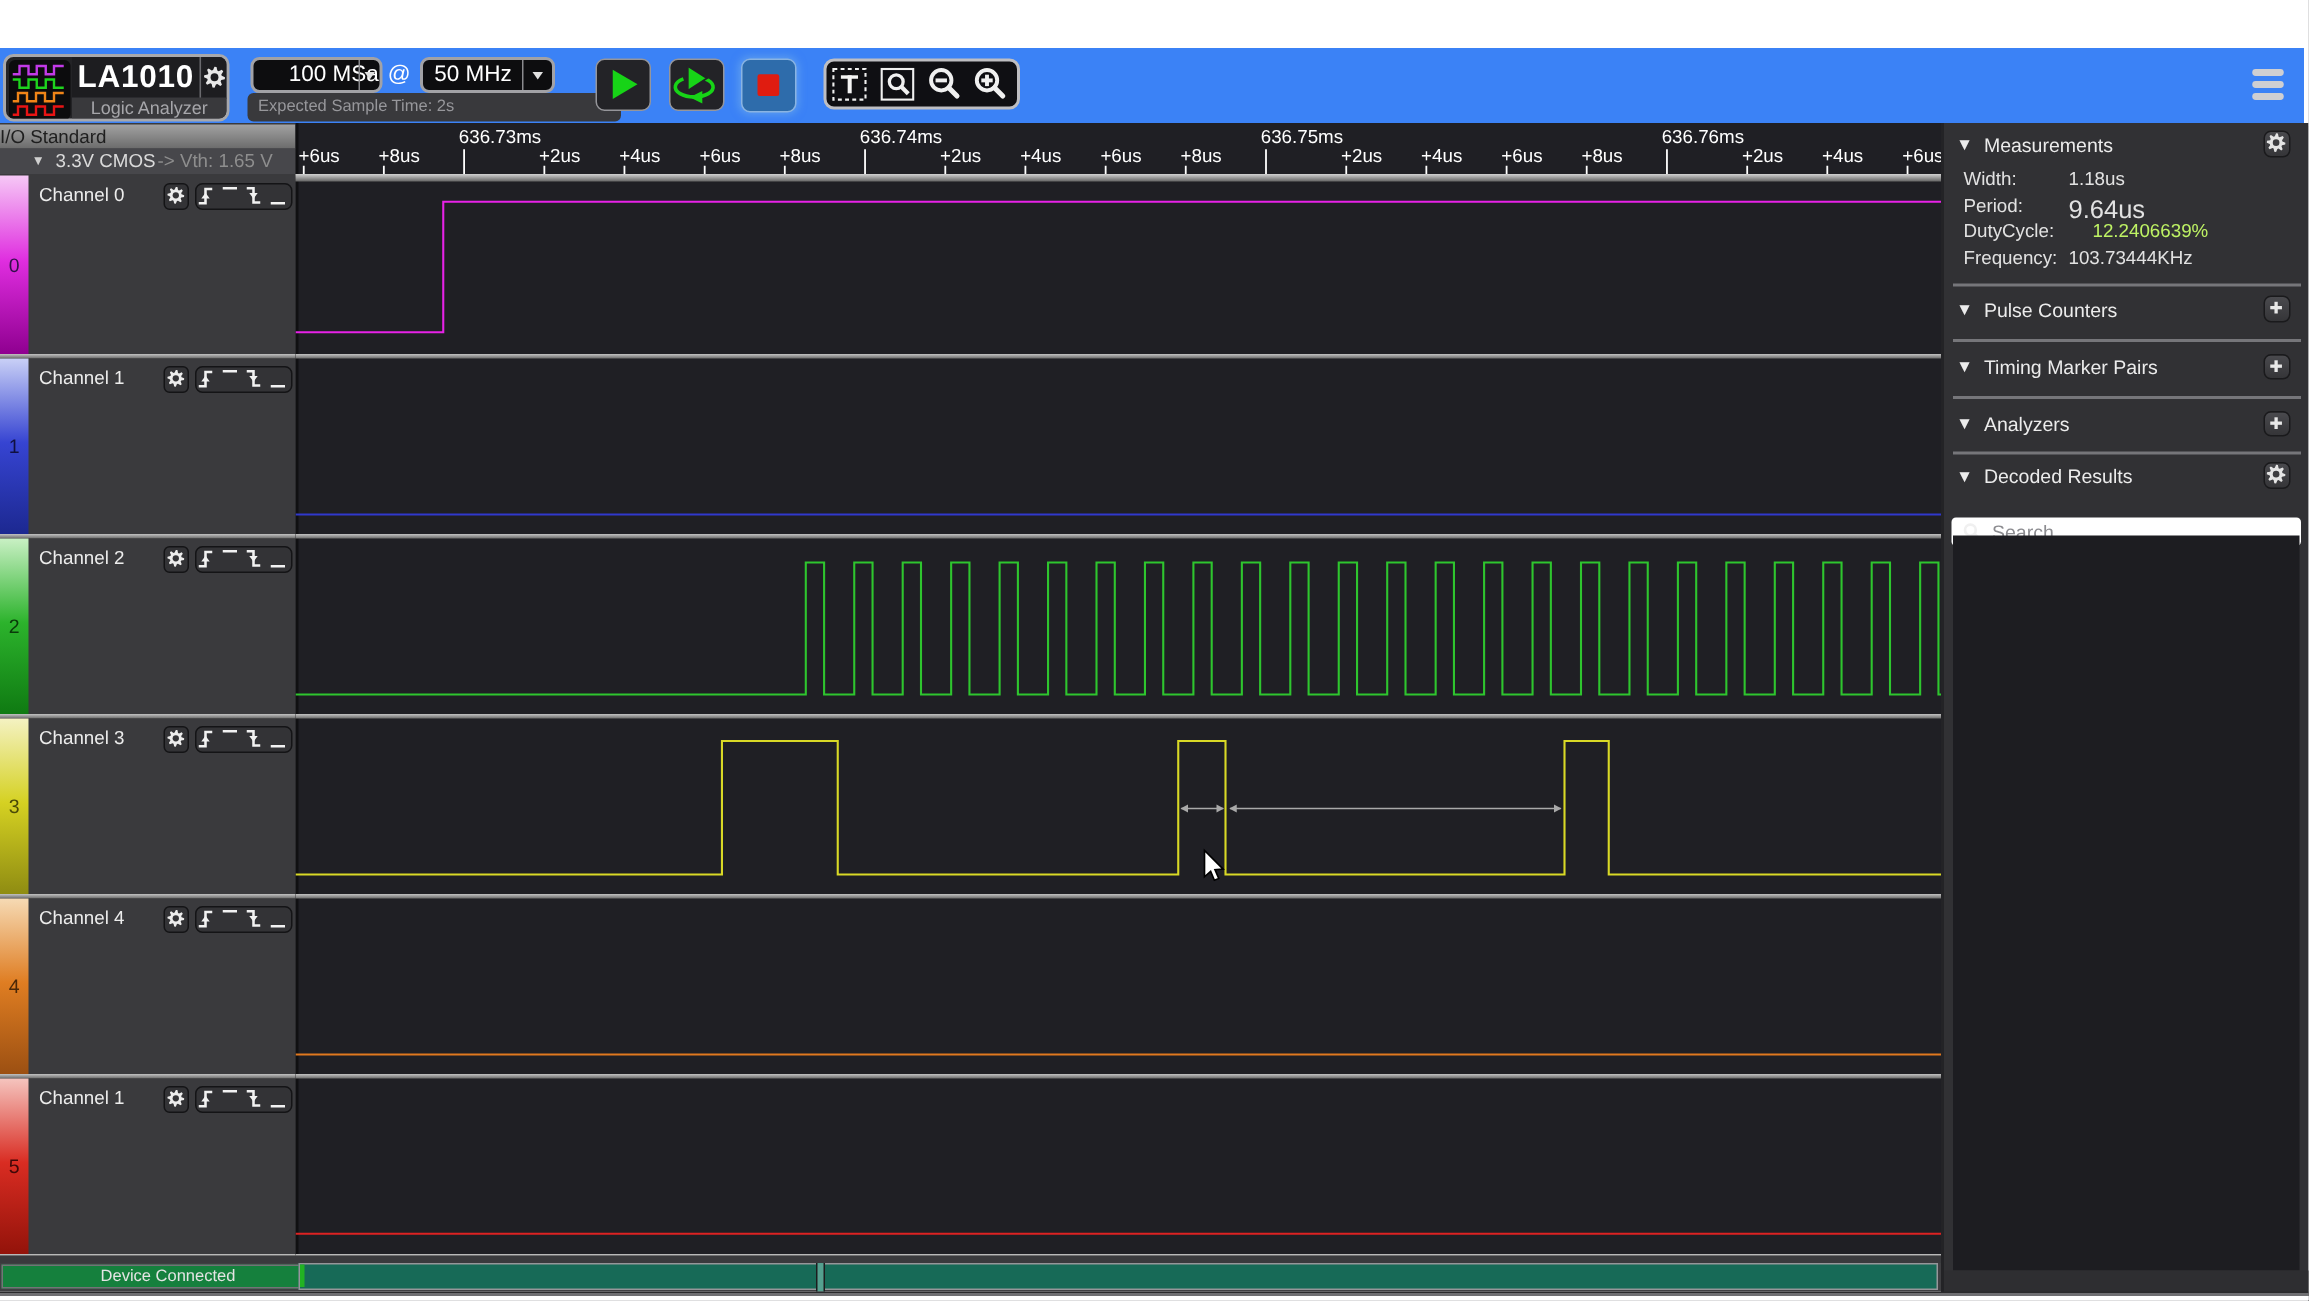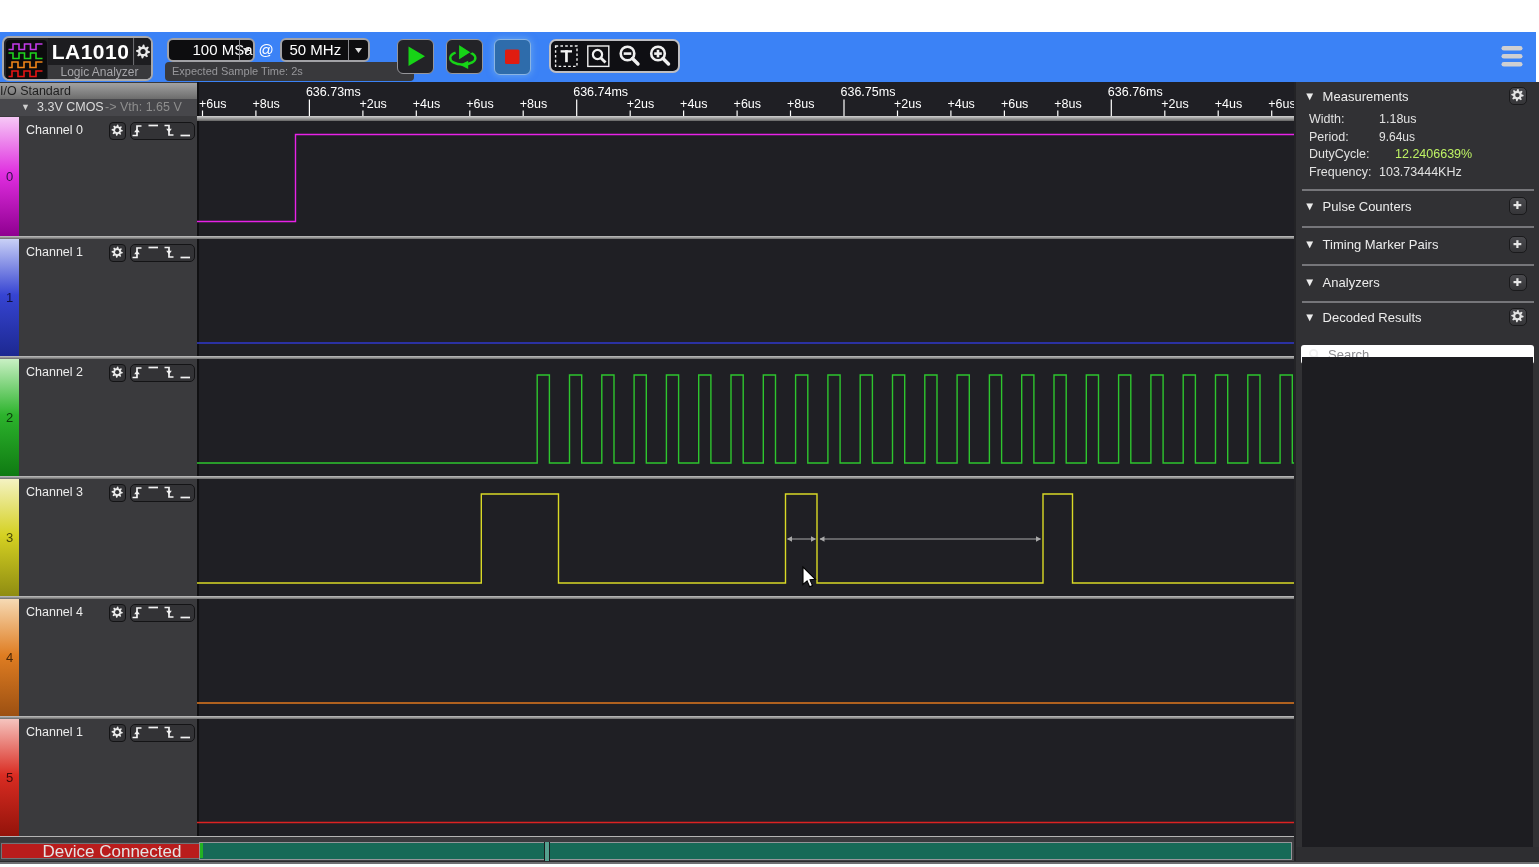--- a/index.html
+++ b/index.html
@@ -356,21 +356,21 @@
       <div class="abs" style="left:212.5px;top:5px;width:18px;height:17.5px;background:linear-gradient(180deg,#4a4a4e,#353538);border:1.4px solid #1a1a1c;border-radius:5px">
     <svg width="15" height="14.5" viewBox="0 0 15 14.5">
           <g transform="translate(7.4,7.1)">
             <path d="M0.00,-6.20 L1.21,-6.08 L1.65,-3.97 L2.39,-3.58 L4.38,-4.38 L5.16,-3.44 L3.97,-1.65 L4.22,-0.84 L6.20,0.00 L6.08,1.21 L3.97,1.65 L3.58,2.39 L4.38,4.38 L3.44,5.16 L1.65,3.97 L0.84,4.22 L0.00,6.20 L-1.21,6.08 L-1.65,3.97 L-2.39,3.58 L-4.38,4.38 L-5.16,3.44 L-3.97,1.65 L-4.22,0.84 L-6.20,0.00 L-6.08,-1.21 L-3.97,-1.65 L-3.58,-2.39 L-4.38,-4.38 L-3.44,-5.16 L-1.65,-3.97 L-0.84,-4.22 Z" fill="#e4e4e4" fill-rule="evenodd"></path>
             <circle cx="0" cy="0" r="2.2" fill="#3c3c3f"></circle>
           </g>
         </svg></div>
       <div class="abs" style="left:13px;top:30px;font-size:12.5px;color:#e2e2e2">Width:</div>
       <div class="abs" style="left:83px;top:30px;font-size:12.5px;color:#e2e2e2">1.18us</div>
       <div class="abs" style="left:13px;top:47.5px;font-size:12.5px;color:#e2e2e2">Period:</div>
-      <div class="abs" style="left:83px;top:47.5px;font-size:12px;color:#e2e2e2">9.64us</div>
+      <div class="abs" style="left:83px;top:47.5px;font-size:17px;color:#e2e2e2">9.64us</div>
       <div class="abs" style="left:13px;top:65px;font-size:12.5px;color:#e2e2e2">DutyCycle:</div>
       <div class="abs" style="left:99px;top:65px;font-size:12.5px;color:#bef264">12.2406639%</div>
       <div class="abs" style="left:13px;top:82.5px;font-size:12.5px;color:#e2e2e2">Frequency:</div>
       <div class="abs" style="left:83px;top:82.5px;font-size:12.5px;color:#e2e2e2">103.73444KHz</div>
       <div class="abs" style="left:6px;top:106.5px;width:232px;height:2px;background:#76767a"></div>
       <div class="abs" style="left:6px;top:143.5px;width:232px;height:2px;background:#76767a"></div>
       <div class="abs" style="left:6px;top:181.5px;width:232px;height:2px;background:#76767a"></div>
       <div class="abs" style="left:6px;top:218.5px;width:232px;height:2px;background:#76767a"></div>
       <div class="abs" style="left:8px;top:116.5px;width:200px;font-size:13px;color:#ececec"><span style="font-size:11.5px;vertical-align:1px">▼</span>&nbsp;&nbsp;Pulse Counters</div>
       <div class="abs" style="left:212.5px;top:115px;width:18px;height:17.5px;background:linear-gradient(180deg,#4a4a4e,#353538);border:1.4px solid #1a1a1c;border-radius:5px">
@@ -410,21 +410,21 @@
           <line x1="8.2" y1="8" x2="11.5" y2="11.3" stroke="#f0f0f0" stroke-width="2.2"></line>
         </svg>
 <div class="abs" style="left:27px;top:2px;font-size:13px;color:#8c8c90">Search</div>
 </div>
       <div class="abs" style="left:6px;top:274.5px;width:231px;height:490px;background:#1d1d21"></div>
       <div class="abs" style="left:0;top:765px;width:245px;height:16.5px;background:#2e2e31"></div>
     </div>
 
 <div class="abs" style="left:0;top:837px;width:1294px;height:4.5px;background:#3a3a3d"></div>
 <div class="abs" style="left:0;top:841.5px;width:1294px;height:19px;background:#3f3f42">
-  <div class="abs" style="left:1px;top:1px;width:222px;height:16.5px;background:#b91c1c;border:1px solid #737377;text-align:center;line-height:15px;font-size:17px;color:#e4e4e4">Device Connected</div>
+  <div class="abs" style="left:1px;top:1px;width:222px;height:16.5px;background:#15803d;border:1px solid #737377;text-align:center;line-height:15px;font-size:11px;color:#e4e4e4">Device Connected</div>
   <div class="abs" style="left:198.5px;top:0.5px;width:1093.5px;height:18px;border:1.5px solid #96969a;background:#176a57">
     <div class="abs" style="left:0;top:0;width:3px;height:15px;background:#22b322"></div>
     <div class="abs" style="left:344.5px;top:-1px;width:6px;height:18.5px;background:#55a08f;border-left:1.7px solid #1c1c1e;border-right:1.7px solid #1c1c1e"></div>
   </div>
 </div>
 <div class="abs" style="left:0;top:860.5px;width:1539px;height:1.5px;background:#2a2a2c"></div>
 <div class="abs" style="left:0;top:862px;width:1539px;height:2px;background:#6f6f72"></div>
 <div class="abs" style="left:0;top:864px;width:1539px;height:3px;background:#ffffff"></div>
 
 </div>

